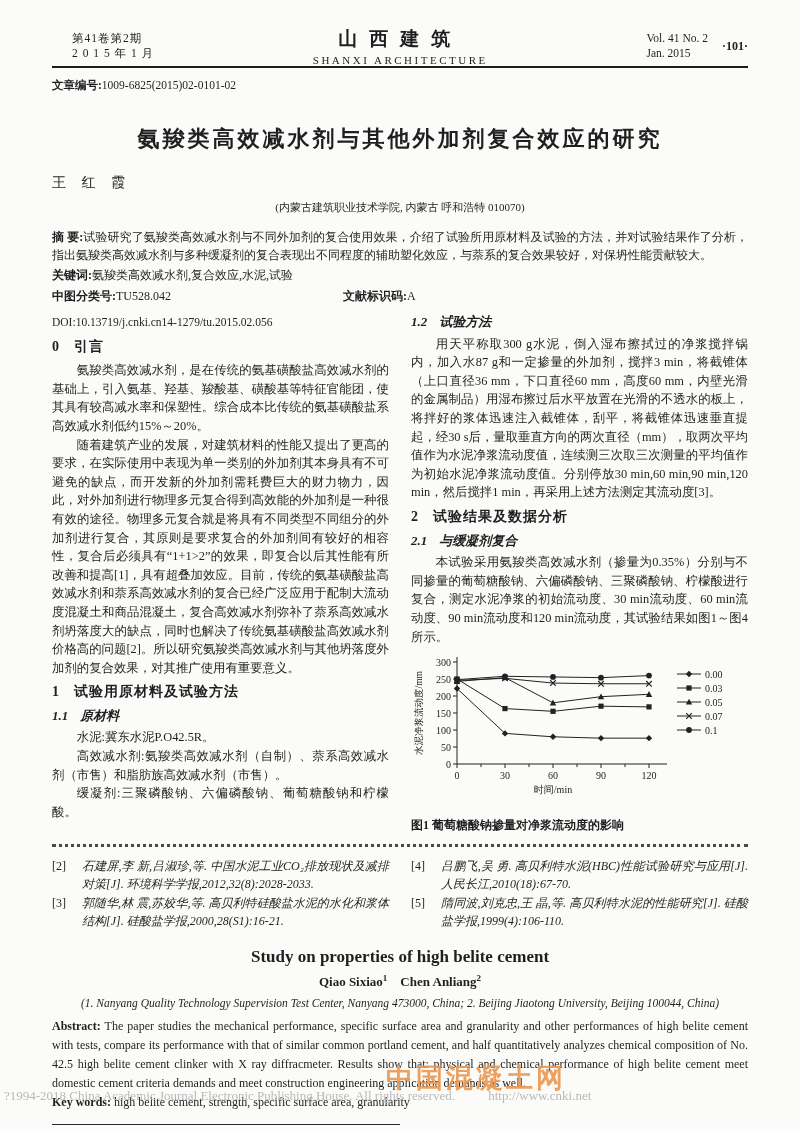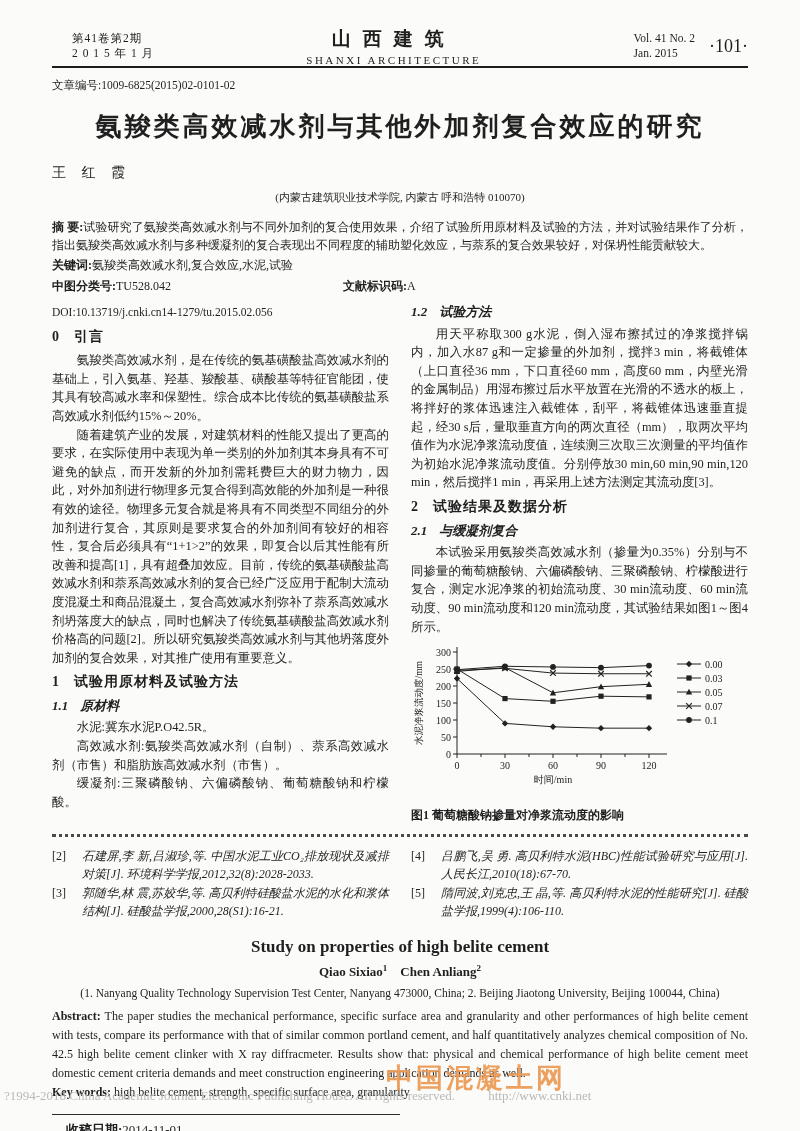--- a/index.html
+++ b/index.html
@@ -12,25 +12,25 @@
   .content { padding:0 52px; }
   
   .journal-header { display:flex; justify-content:space-between; align-items:center;
     margin-top:26px; border-bottom:2.5px solid #1c1c1c; }
   .issue-block { font-size:11.5px; line-height:15px; padding-left:20px; letter-spacing:1px; white-space:nowrap; }
   .journal-center { text-align:center; }
   .journal-cn { font-size:19px; font-weight:bold; letter-spacing:12px; }
   .journal-en { font-size:11px; letter-spacing:2.5px; margin-top:2px; }
   .vol-block { display:flex; align-items:center; gap:14px; white-space:nowrap; }
   .vol-lines { font-size:11.5px; line-height:15px; }
-  .page-no { font-size:18px; font-weight:normal; }
+  .page-no { font-size:12px; font-weight:bold; }
   
   .article-id { font-size:11.5px; margin-top:10px; }
-  .article-id b { font-weight:normal; }
-  .main-title { text-align:center; font-size:26px; font-weight:bold; letter-spacing:3px; margin-top:16px; }
+  .article-id b { font-weight:bold; }
+  .main-title { text-align:center; font-size:22px; font-weight:bold; letter-spacing:3px; margin-top:31px; }
   .author { text-align:left; font-size:14px; letter-spacing:6px; margin-top:20px; }
   .affiliation { text-align:center; font-size:11px; margin-top:8px; }
   .abstract { font-size:12px; line-height:17.5px; text-align:justify; margin-top:14px; }
   .abstract b, .kw b, .meta-row b, .fn-line b { font-weight:bold; }
   .kw { font-size:12px; margin-top:3px; }
   .meta-row { display:flex; font-size:12px; margin-top:4px; }
   .meta-row .code { margin-left:172px; }
   
   .cols { display:flex; gap:22px; margin-top:8px; }
   .col { width:337px; font-size:12.4px; line-height:18.6px; text-align:justify; }
@@ -49,21 +49,21 @@
   .refs { display:flex; gap:22px; margin-top:10px; }
   .ref-col { width:337px; }
   .ref-item { display:flex; font-size:12px; line-height:18px; font-style:italic; margin-bottom:1px; }
   .ref-num { width:30px; flex:0 0 30px; font-style:normal; }
   .ref-text { text-align:justify; }
   
   .en-sec { margin-top:16px; }
   .en-title { text-align:center; font-size:17px; font-weight:bold; }
   .en-authors { text-align:center; font-size:13px; font-weight:bold; margin-top:6px; }
   .en-authors sup { font-size:9px; }
-  .en-aff { text-align:center; font-size:11.5px; margin-top:6px; }
+  .en-aff { text-align:center; font-size:11.5px; font-style:italic; margin-top:6px; }
   .en-abstract { font-size:12px; line-height:19px; text-align:justify; margin-top:8px; }
   .en-abstract b, .en-kw b { font-weight:bold; }
   .en-kw { font-size:12px; margin-top:2px; }
   
   .footnote { margin-top:14px; }
   .fn-rule { width:348px; border-top:1.5px solid #2a2a2a; }
   .fn-line { font-size:13px; margin-top:6px; padding-left:14px; }
   
   .watermark { position:absolute; left:386px; top:1060px; font-size:27px; font-weight:bold;
     color:#ec9a55; letter-spacing:3px; opacity:.92; }

